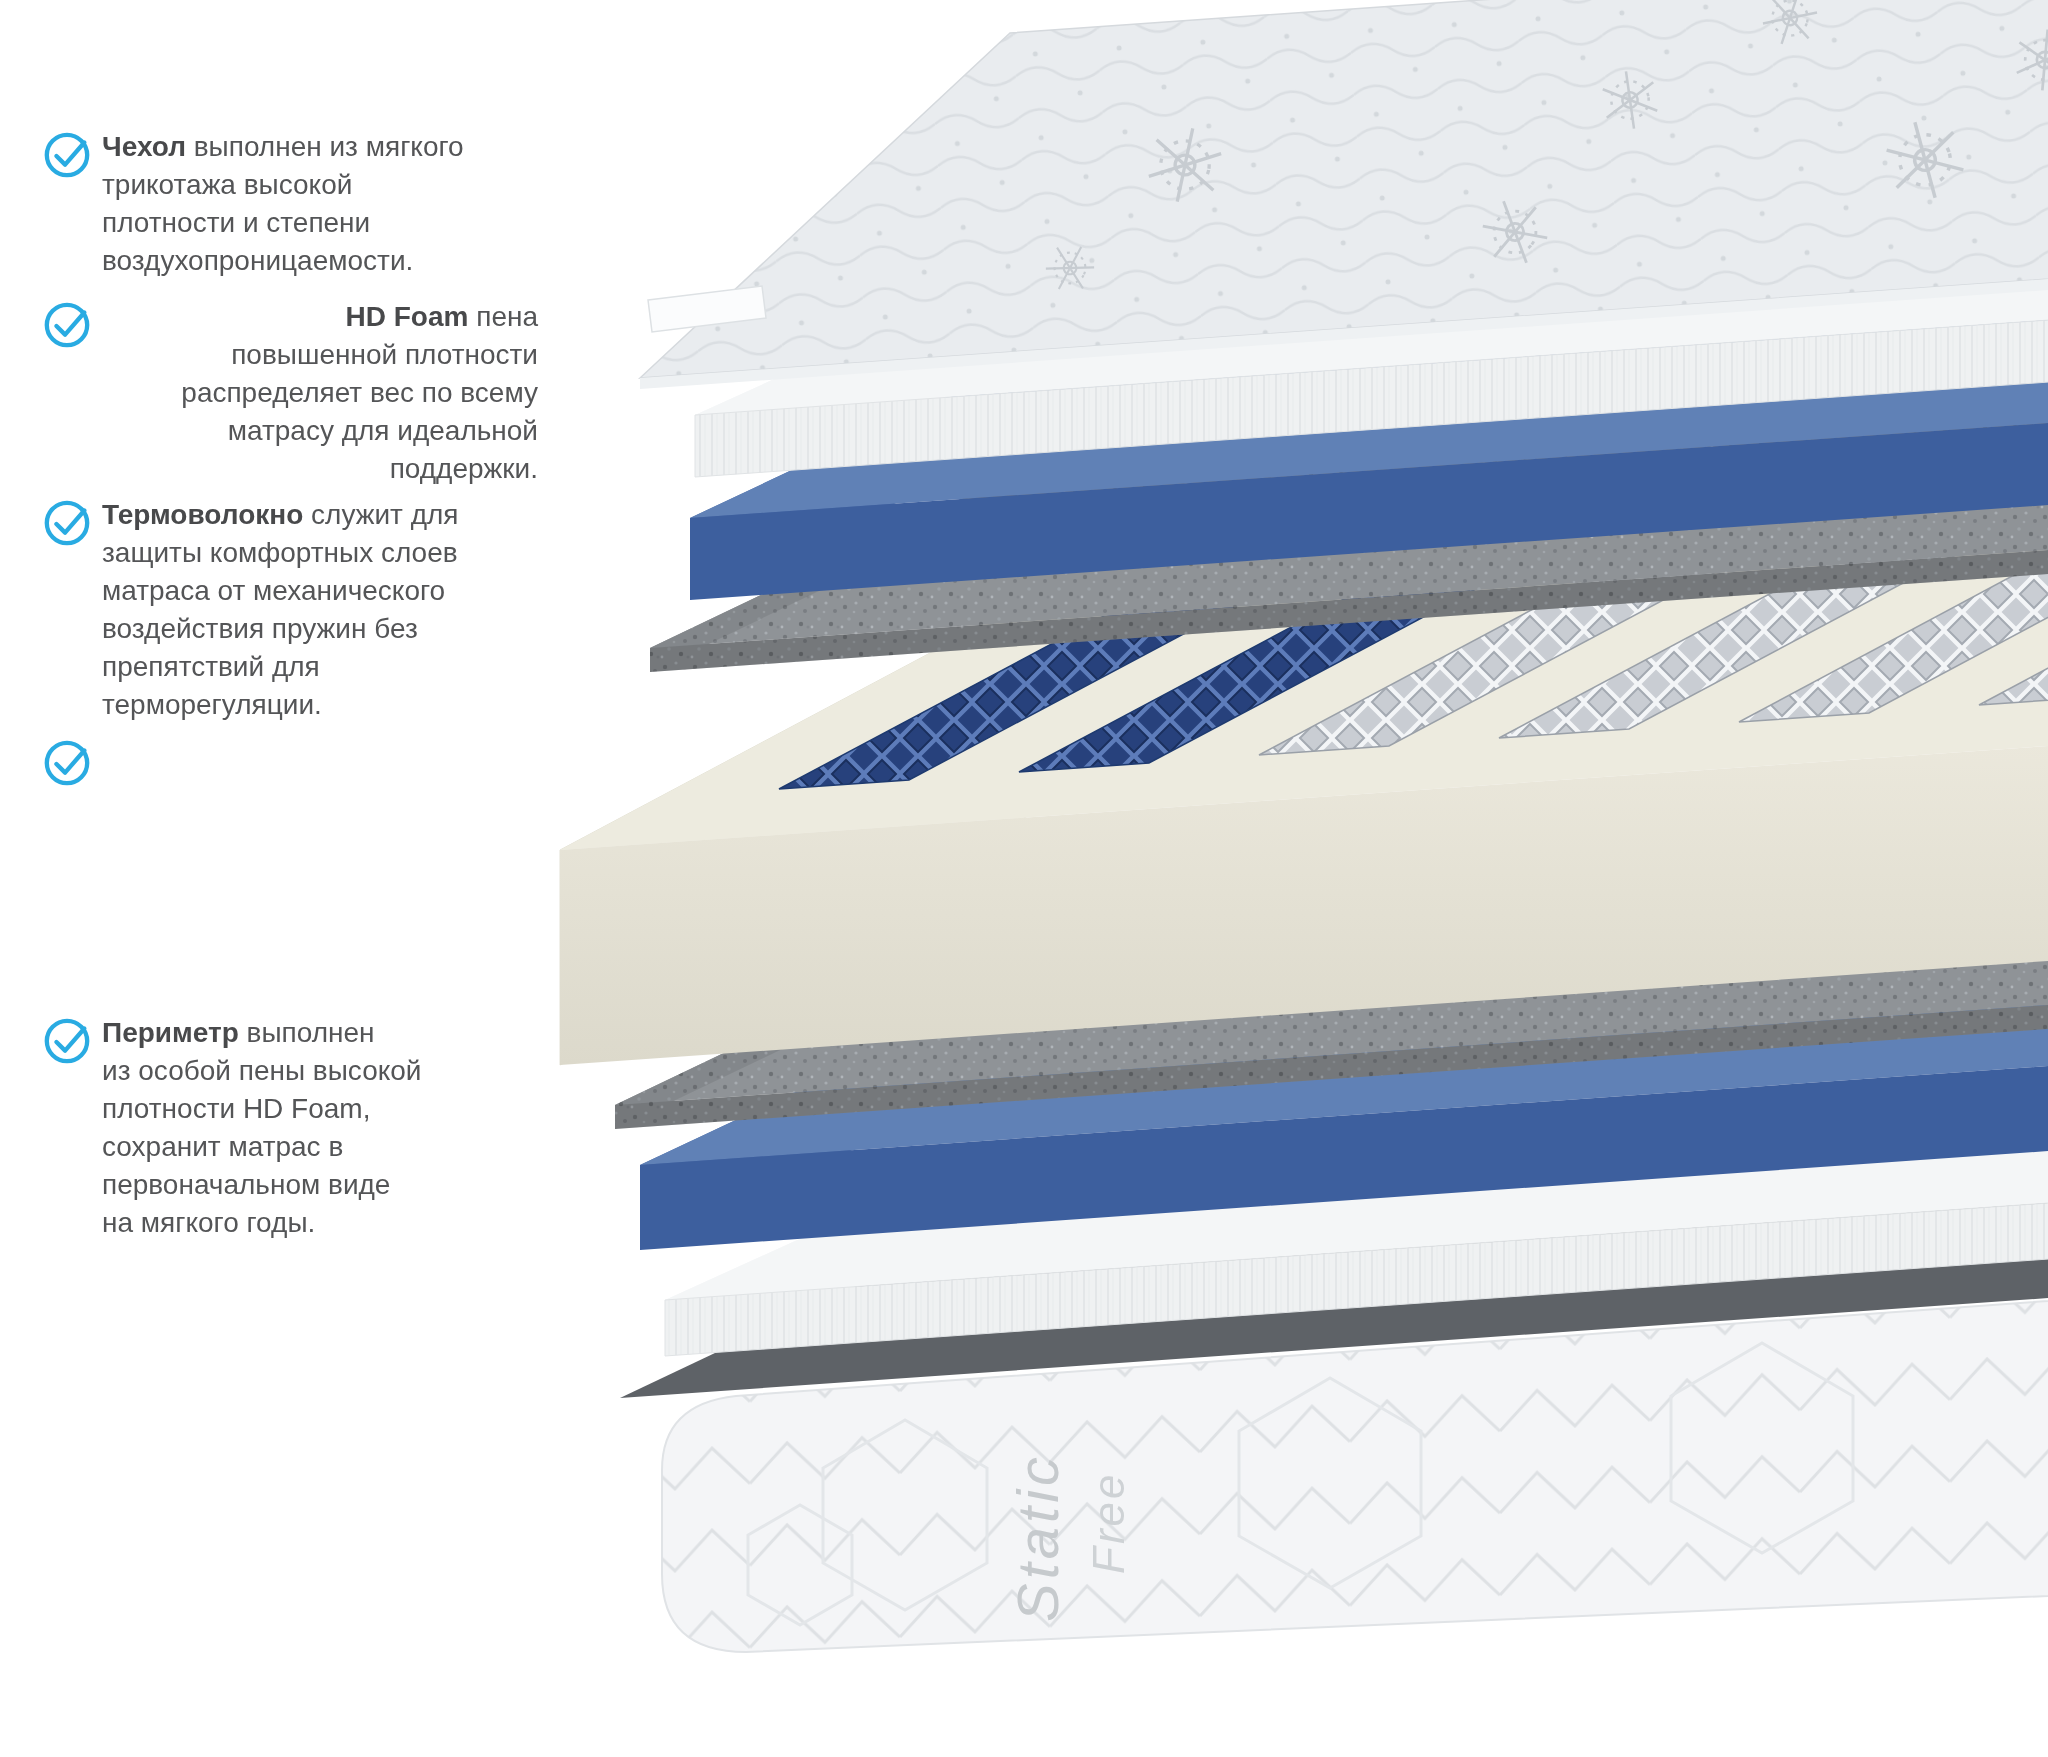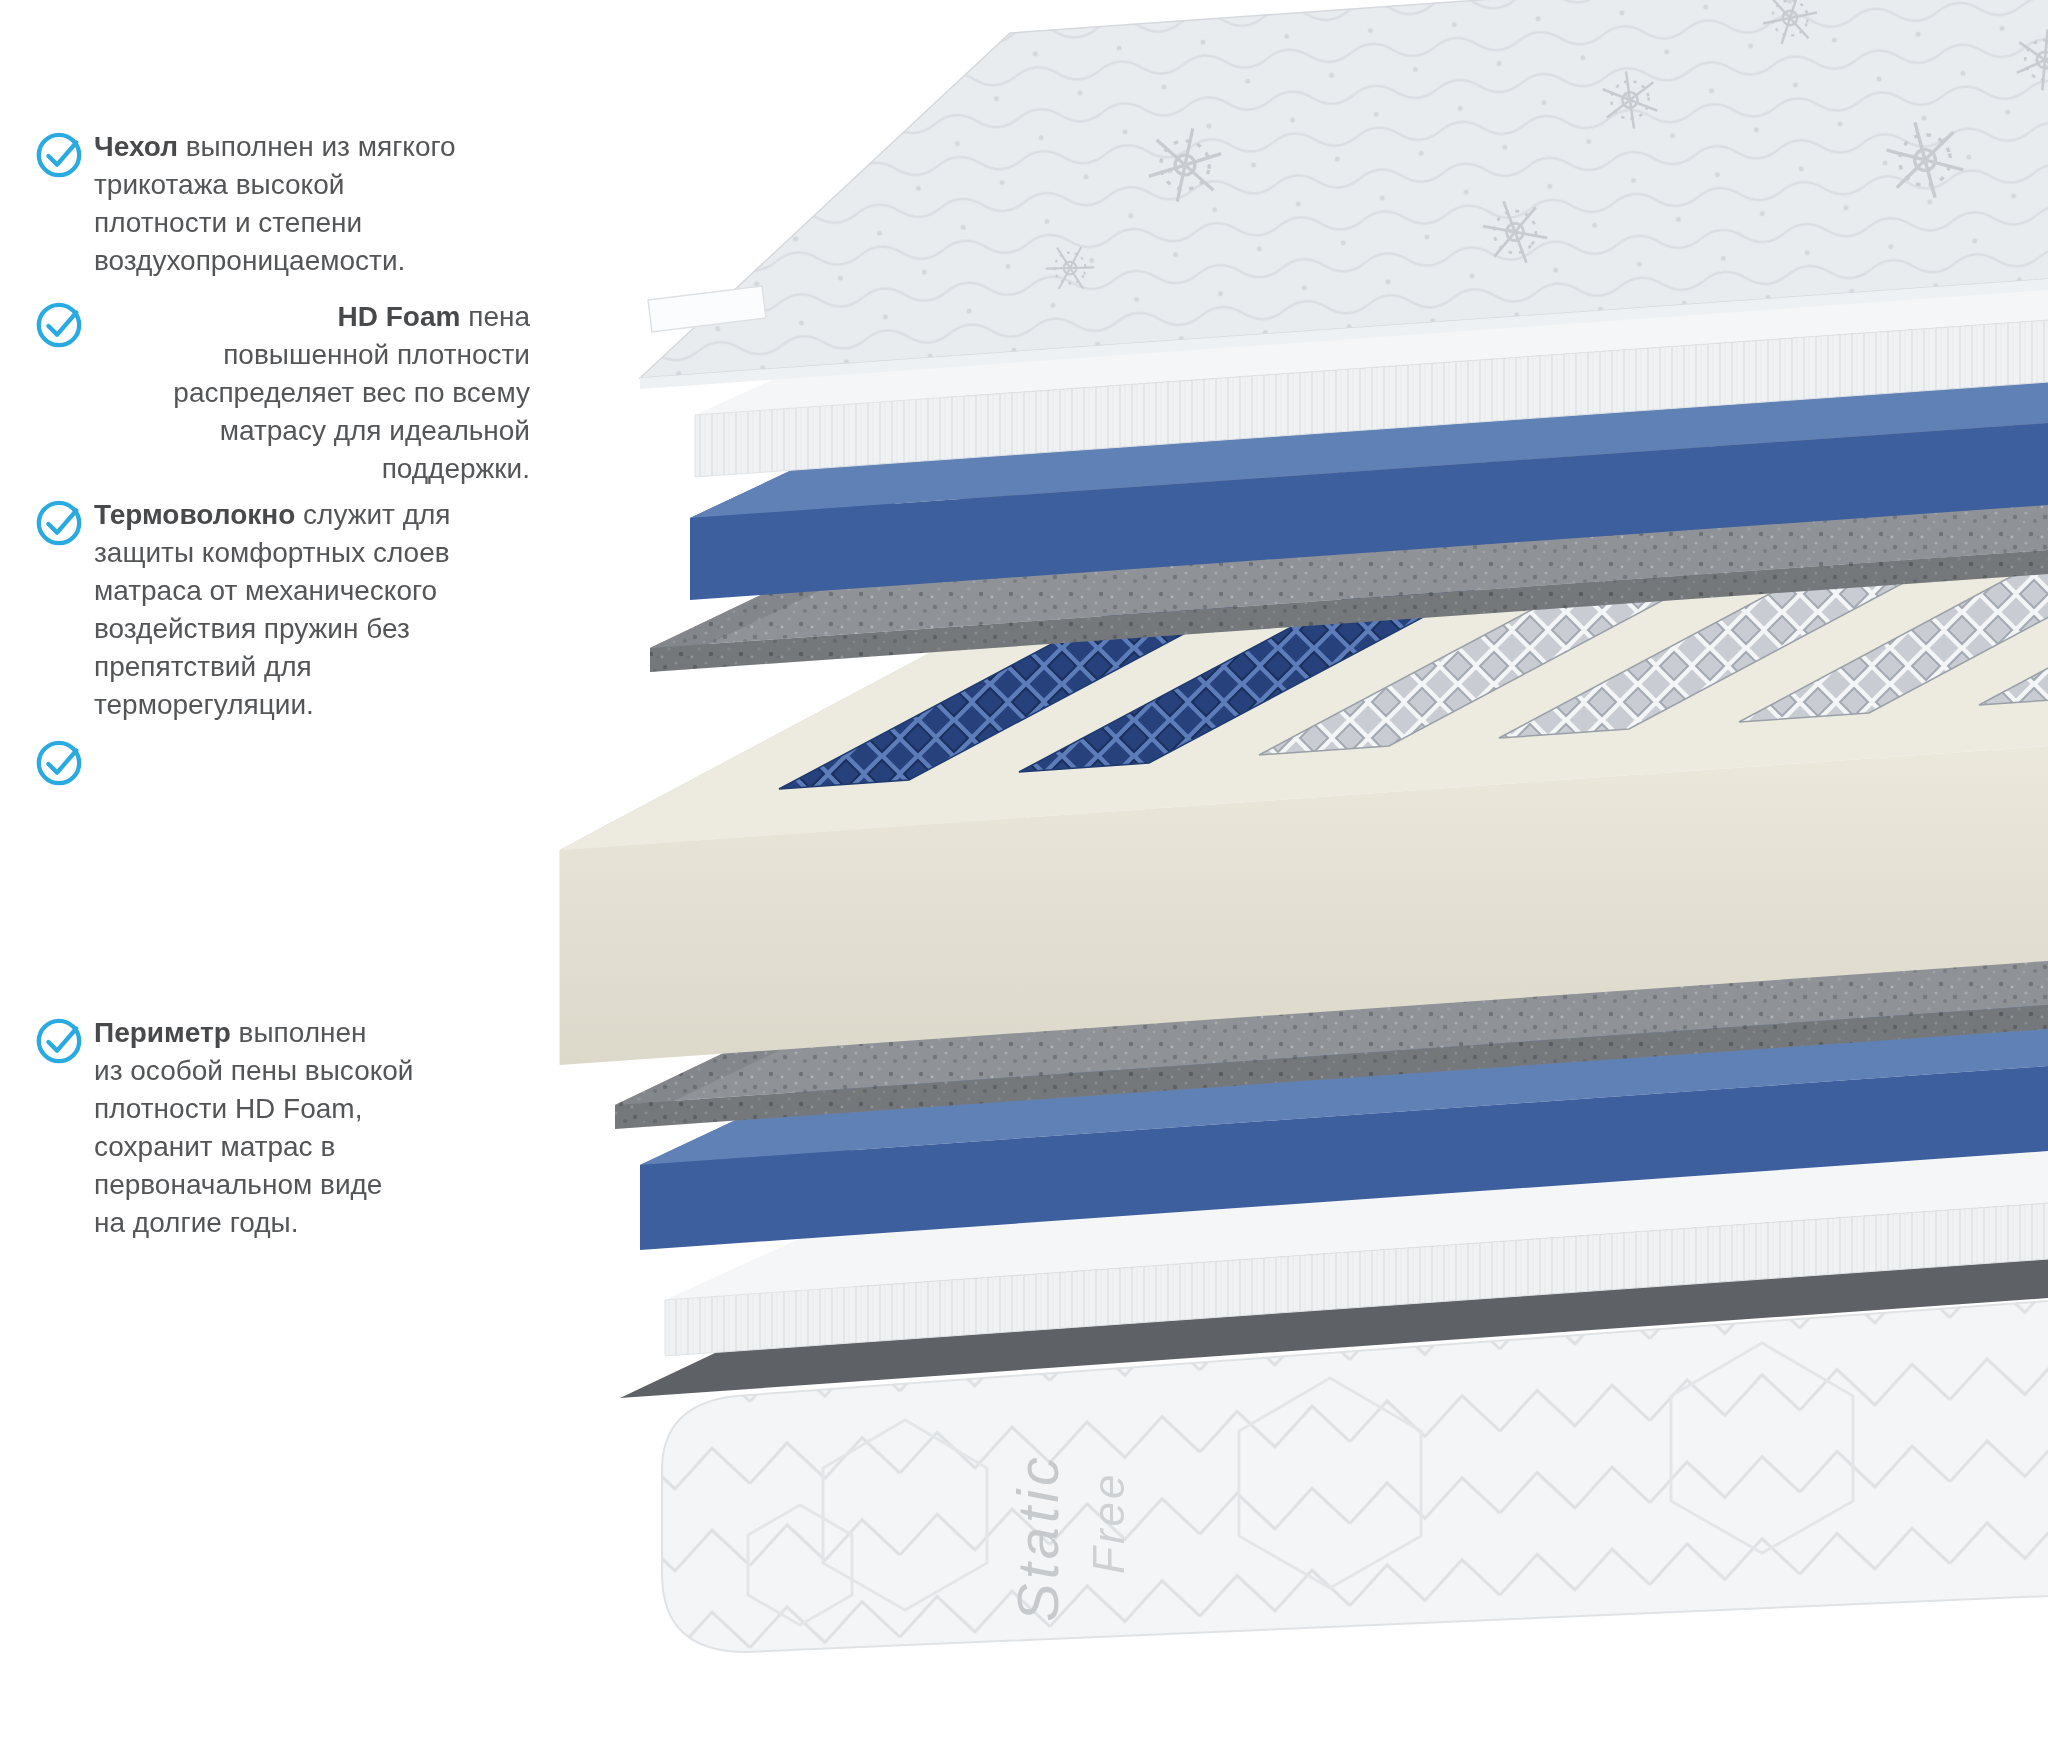--- a/index.html
+++ b/index.html
@@ -2,21 +2,21 @@
 <html><head>
 <meta charset="utf-8">
 <style>
   html,body{margin:0;padding:0;background:#ffffff;}
   .page{
     position:relative;width:2048px;height:1757px;background:#ffffff;overflow:hidden;
     font-family:"Liberation Sans",sans-serif;
   }
   .mattress-svg{position:absolute;left:0;top:0;z-index:1;}
   .checklist{position:absolute;left:34px;top:0;width:500px;z-index:2;}
-  .check-item{position:absolute;left:0;display:flex;align-items:flex-start;width:500px;}
+  .check-item{position:absolute;left:8px;display:flex;align-items:flex-start;width:500px;}
   .check-item:nth-of-type(1){top:128px;}
   .check-item:nth-of-type(2){top:298px;text-align:right;}
   .check-item:nth-of-type(3){top:496px;}
   .check-item:nth-of-type(4){top:736px;}
   .check-item:nth-of-type(5){top:1014px;}
   .check-icon{flex:0 0 50px;width:50px;height:50px;margin-top:2px;}
   .check-icon svg{display:block;width:50px;height:50px;}
   .check-text{
     margin:0 0 0 10px;font-size:28px;line-height:38px;color:#545557;width:436px;
     white-space:pre-line;
@@ -239,17 +239,17 @@
           <svg viewBox="0 0 52 52">
             <circle cx="26" cy="26" r="21" fill="none" stroke="#29abe2" stroke-width="4.5"></circle>
             <path d="M15,27 L24,36 L44,13" fill="none" stroke="#29abe2" stroke-width="4.5" stroke-linecap="round" stroke-linejoin="round"></path>
           </svg>
         </span>
       <p class="check-text"><b>Периметр</b><span> выполнен
 из особой пены высокой
 плотности HD Foam,
 сохранит матрас в
 первоначальном виде
-на долгие годы.</span></p>
+на мягкого годы.</span></p>
     </div>
 
   </div>
 </div>
 
 </body></html>

